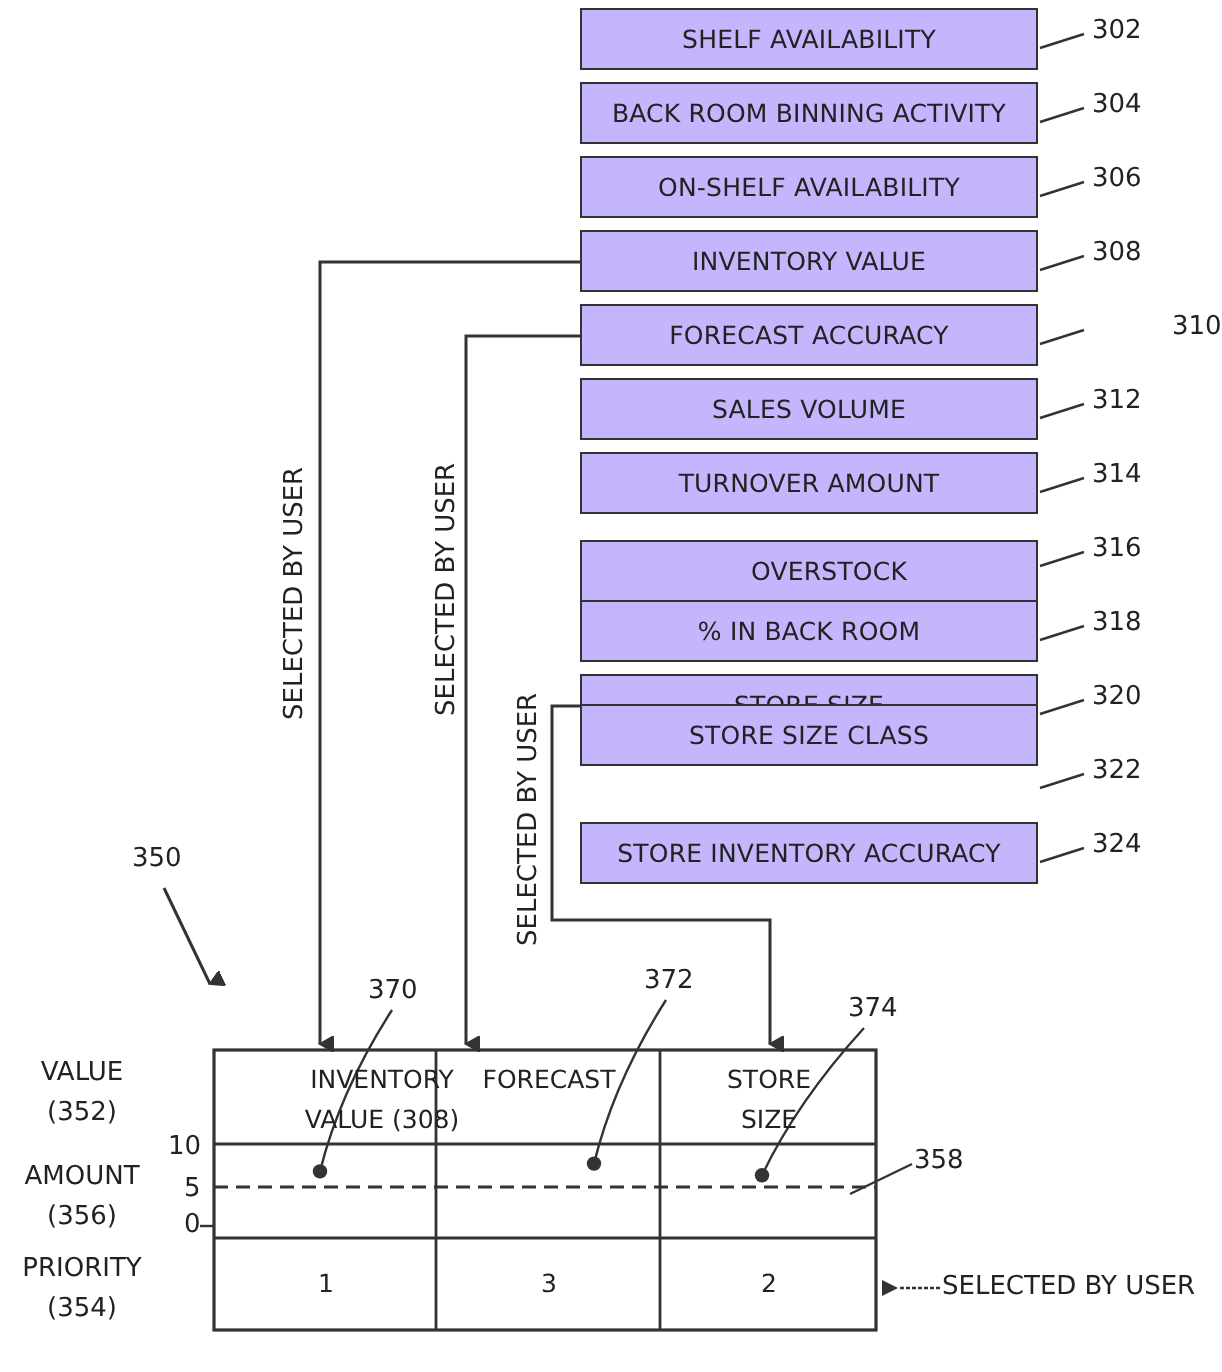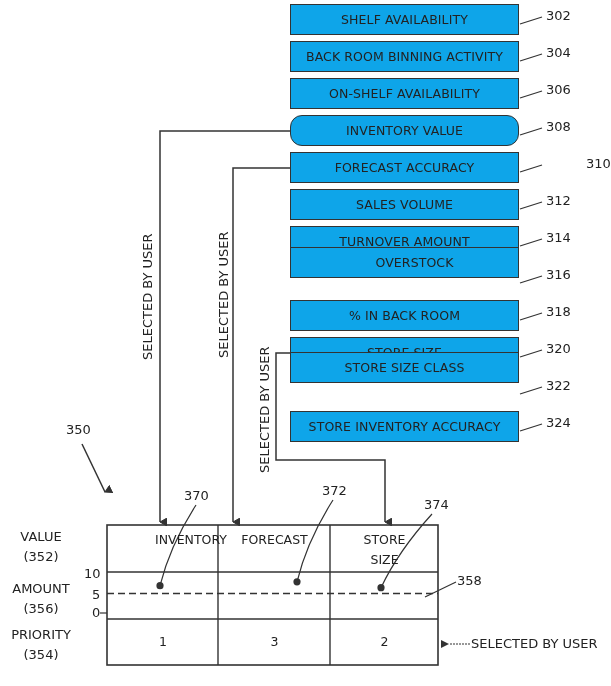--- a/index.html
+++ b/index.html
@@ -1,20 +1,20 @@
 <!DOCTYPE html>
 <html><head>
 <meta charset="utf-8">
 <style>
   html, body { margin: 0; padding: 0; background: #ffffff; }
   body { width: 611px; height: 686px; position: relative; overflow: hidden;
          font-family: "DejaVu Sans", sans-serif; color: #222; }
   .canvas { position: absolute; left: 0; top: 0; width: 611px; height: 686px; }
   .metric-box { position: absolute; left: 290px; width: 229px; height: 31px;
-                border: 1.6px solid #333; box-sizing: border-box; background: #0ea5e9;
+                border: 1.6px solid #333; box-sizing: border-box; background: #c4b5fd;
                 display: flex; align-items: center; justify-content: center;
                 font-size: 12.5px; letter-spacing: 0.1px; }
   .ref { position: absolute; font-size: 13px; }
   .vtext { position: absolute; font-size: 13px; transform-origin: left top;
            transform: rotate(-90deg); white-space: nowrap; }
   .lbl { position: absolute; font-size: 13px; text-align: center; line-height: 20px; }
   .cell { position: absolute; font-size: 12.5px; text-align: center; line-height: 20px; }
 </style>
 </head>
 <body>
@@ -83,37 +83,37 @@
       </div>
       <div class="ref" style="left: 546px; top: 8px;">302</div>
       <div class="metric-box" style="top: 41px;">
         <span>BACK ROOM BINNING ACTIVITY</span>
       </div>
       <div class="ref" style="left: 546px; top: 45px;">304</div>
       <div class="metric-box" style="top: 78px;">
         <span>ON-SHELF AVAILABILITY</span>
       </div>
       <div class="ref" style="left: 546px; top: 82px;">306</div>
-      <div class="metric-box" style="top: 115px; border-radius: 12px;">
+      <div class="metric-box" style="top: 115px;">
         <span>INVENTORY VALUE</span>
       </div>
       <div class="ref" style="left: 546px; top: 119px;">308</div>
       <div class="metric-box" style="top: 152px;">
         <span>FORECAST ACCURACY</span>
       </div>
       <div class="ref" style="left: 542px; top: 156px; margin-left: 44px;">310</div>
       <div class="metric-box" style="top: 189px;">
         <span>SALES VOLUME</span>
       </div>
       <div class="ref" style="left: 546px; top: 193px;">312</div>
       <div class="metric-box" style="top: 226px;">
         <span>TURNOVER AMOUNT</span>
       </div>
       <div class="ref" style="left: 546px; top: 230px;">314</div>
-      <div class="metric-box" style="top: 247px; padding-left: 20px;">
+      <div class="metric-box" style="top: 270px; padding-left: 20px;">
         <span>OVERSTOCK</span>
       </div>
       <div class="ref" style="left: 546px; top: 267px;">316</div>
       <div class="metric-box" style="top: 300px;">
         <span>% IN BACK ROOM</span>
       </div>
       <div class="ref" style="left: 546px; top: 304px;">318</div>
       <div class="metric-box" style="top: 337px;">
         <span>STORE SIZE</span>
       </div>
@@ -146,20 +146,21 @@
     <div>PRIORITY</div>
     <div>(354)</div>
   </div>
 
   <div class="ref" style="left:84px; top:566px;">10</div>
   <div class="ref" style="left:92px; top:587px;">5</div>
   <div class="ref" style="left:92px; top:605px;">0</div>
 
   <div class="cell" style="left:108px; top:530px; width:110px;padding-left:28px;">
     <div>INVENTORY</div>
+    <div>VALUE (308)</div>
   </div>
   <div class="cell" style="left:219px; top:530px; width:111px;">
     <div>FORECAST</div>
   </div>
   <div class="cell" style="left:331px; top:530px; width:107px;">
     <div>STORE</div>
     <div>SIZE</div>
   </div>
 
   <div class="cell" style="left:108px; top:632px; width:110px;">1</div>

